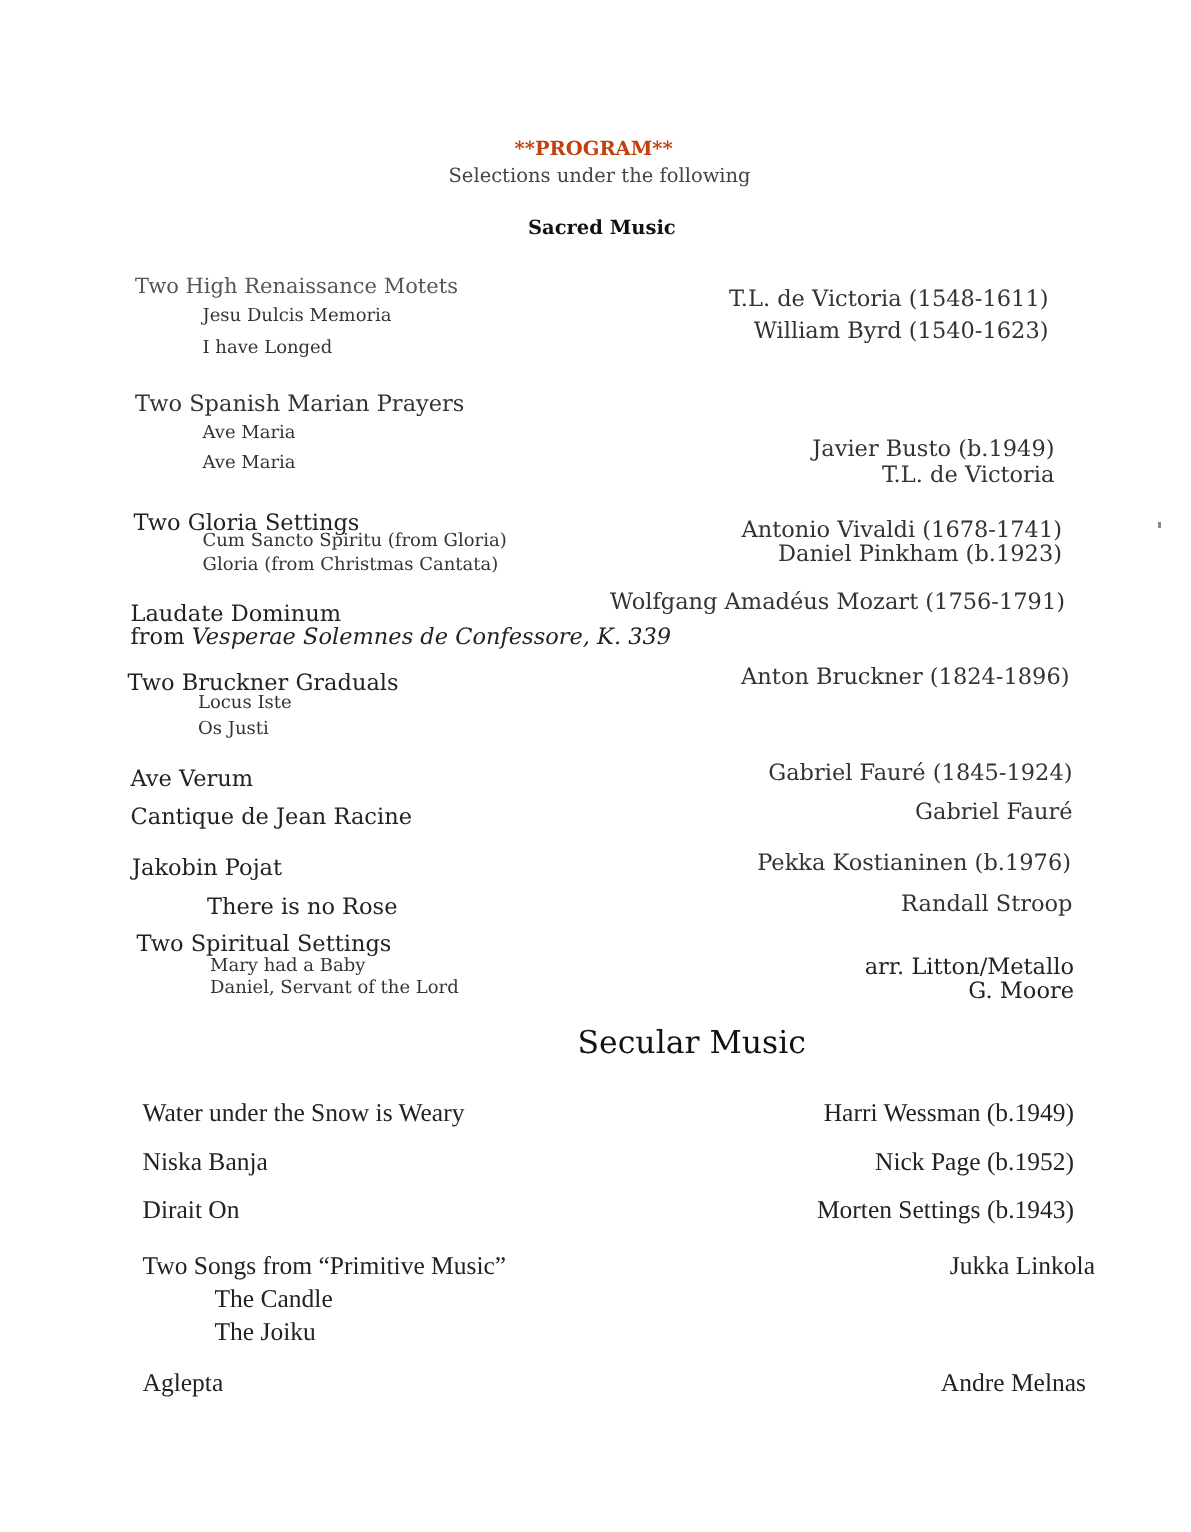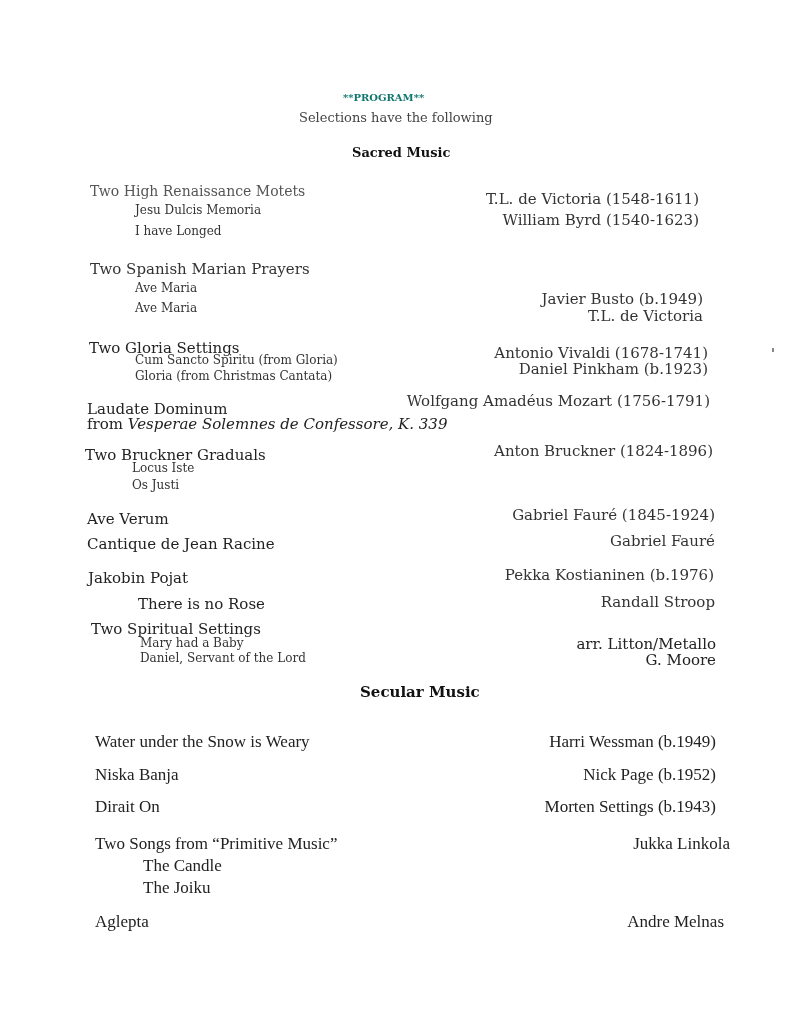--- a/index.html
+++ b/index.html
@@ -1,37 +1,37 @@
 <!DOCTYPE html>
 <html><head>
 <meta charset="utf-8">
 <style>
   html, body { margin: 0; padding: 0; background: #ffffff; }
   body { width: 794px; height: 1021px; position: relative; overflow: hidden;
          font-family: "DejaVu Serif", "Liberation Serif", serif; color: #1c1c1c; }
   .abs { position: absolute; white-space: nowrap; }
-  .title { font-weight: bold; font-size: 10px; color: #0f766e; }
+  .title { font-weight: bold; font-size: 13px; color: #c2410c; }
   .subtitle { font-size: 13px; color: #444; }
   .section { font-weight: bold; font-size: 13px; color: #111; }
-  .section2 { font-weight: bold; font-size: 15px; color: #111; }
+  .section2 { font-weight: normal; font-size: 21px; color: #111; margin-left: 25px; }
   .item { font-size: 15px; color: #333; }
   .item-l { font-size: 15px; color: #222; }
   .sub { font-size: 12px; color: #333; }
   .comp { font-size: 15px; color: #333; text-align: center; }
   .comp-s { font-size: 15px; color: #222; text-align: right; margin-left: 48px; }
   .serif2 { font-family: "Liberation Serif", serif; font-size: 17px; color: #222; }
   .serif2c { font-family: "Liberation Serif", serif; font-size: 17px; color: #222; text-align: right; }
   i { font-style: italic; }
   .speck { position:absolute; width:2px; height:4px; background:#888; }
 </style>
 </head>
 <body>
 
 <div class="abs title" style="left:343px; top:92px;">**PROGRAM**</div>
-<div class="abs subtitle" style="left:299px; top:110px;">Selections have the following</div>
+<div class="abs subtitle" style="left:299px; top:110px;">Selections under the following</div>
 <div class="abs section" style="left:352px; top:145px;">Sacred Music</div>
 
 <div>
   <div class="abs item" style="left:90px; top:183px; font-size:14px; color:#555;">Two High Renaissance Motets</div>
   <div class="abs sub" style="left:135px; top:203px;">Jesu Dulcis Memoria</div>
   <div class="abs sub" style="left:135px; top:224px;">I have Longed</div>
   <div class="abs comp" style="right:95px; top:190px;">T.L. de Victoria (1548-1611)</div>
   <div class="abs comp" style="right:95px; top:211px;">William Byrd (1540-1623)</div>
 </div>
 

